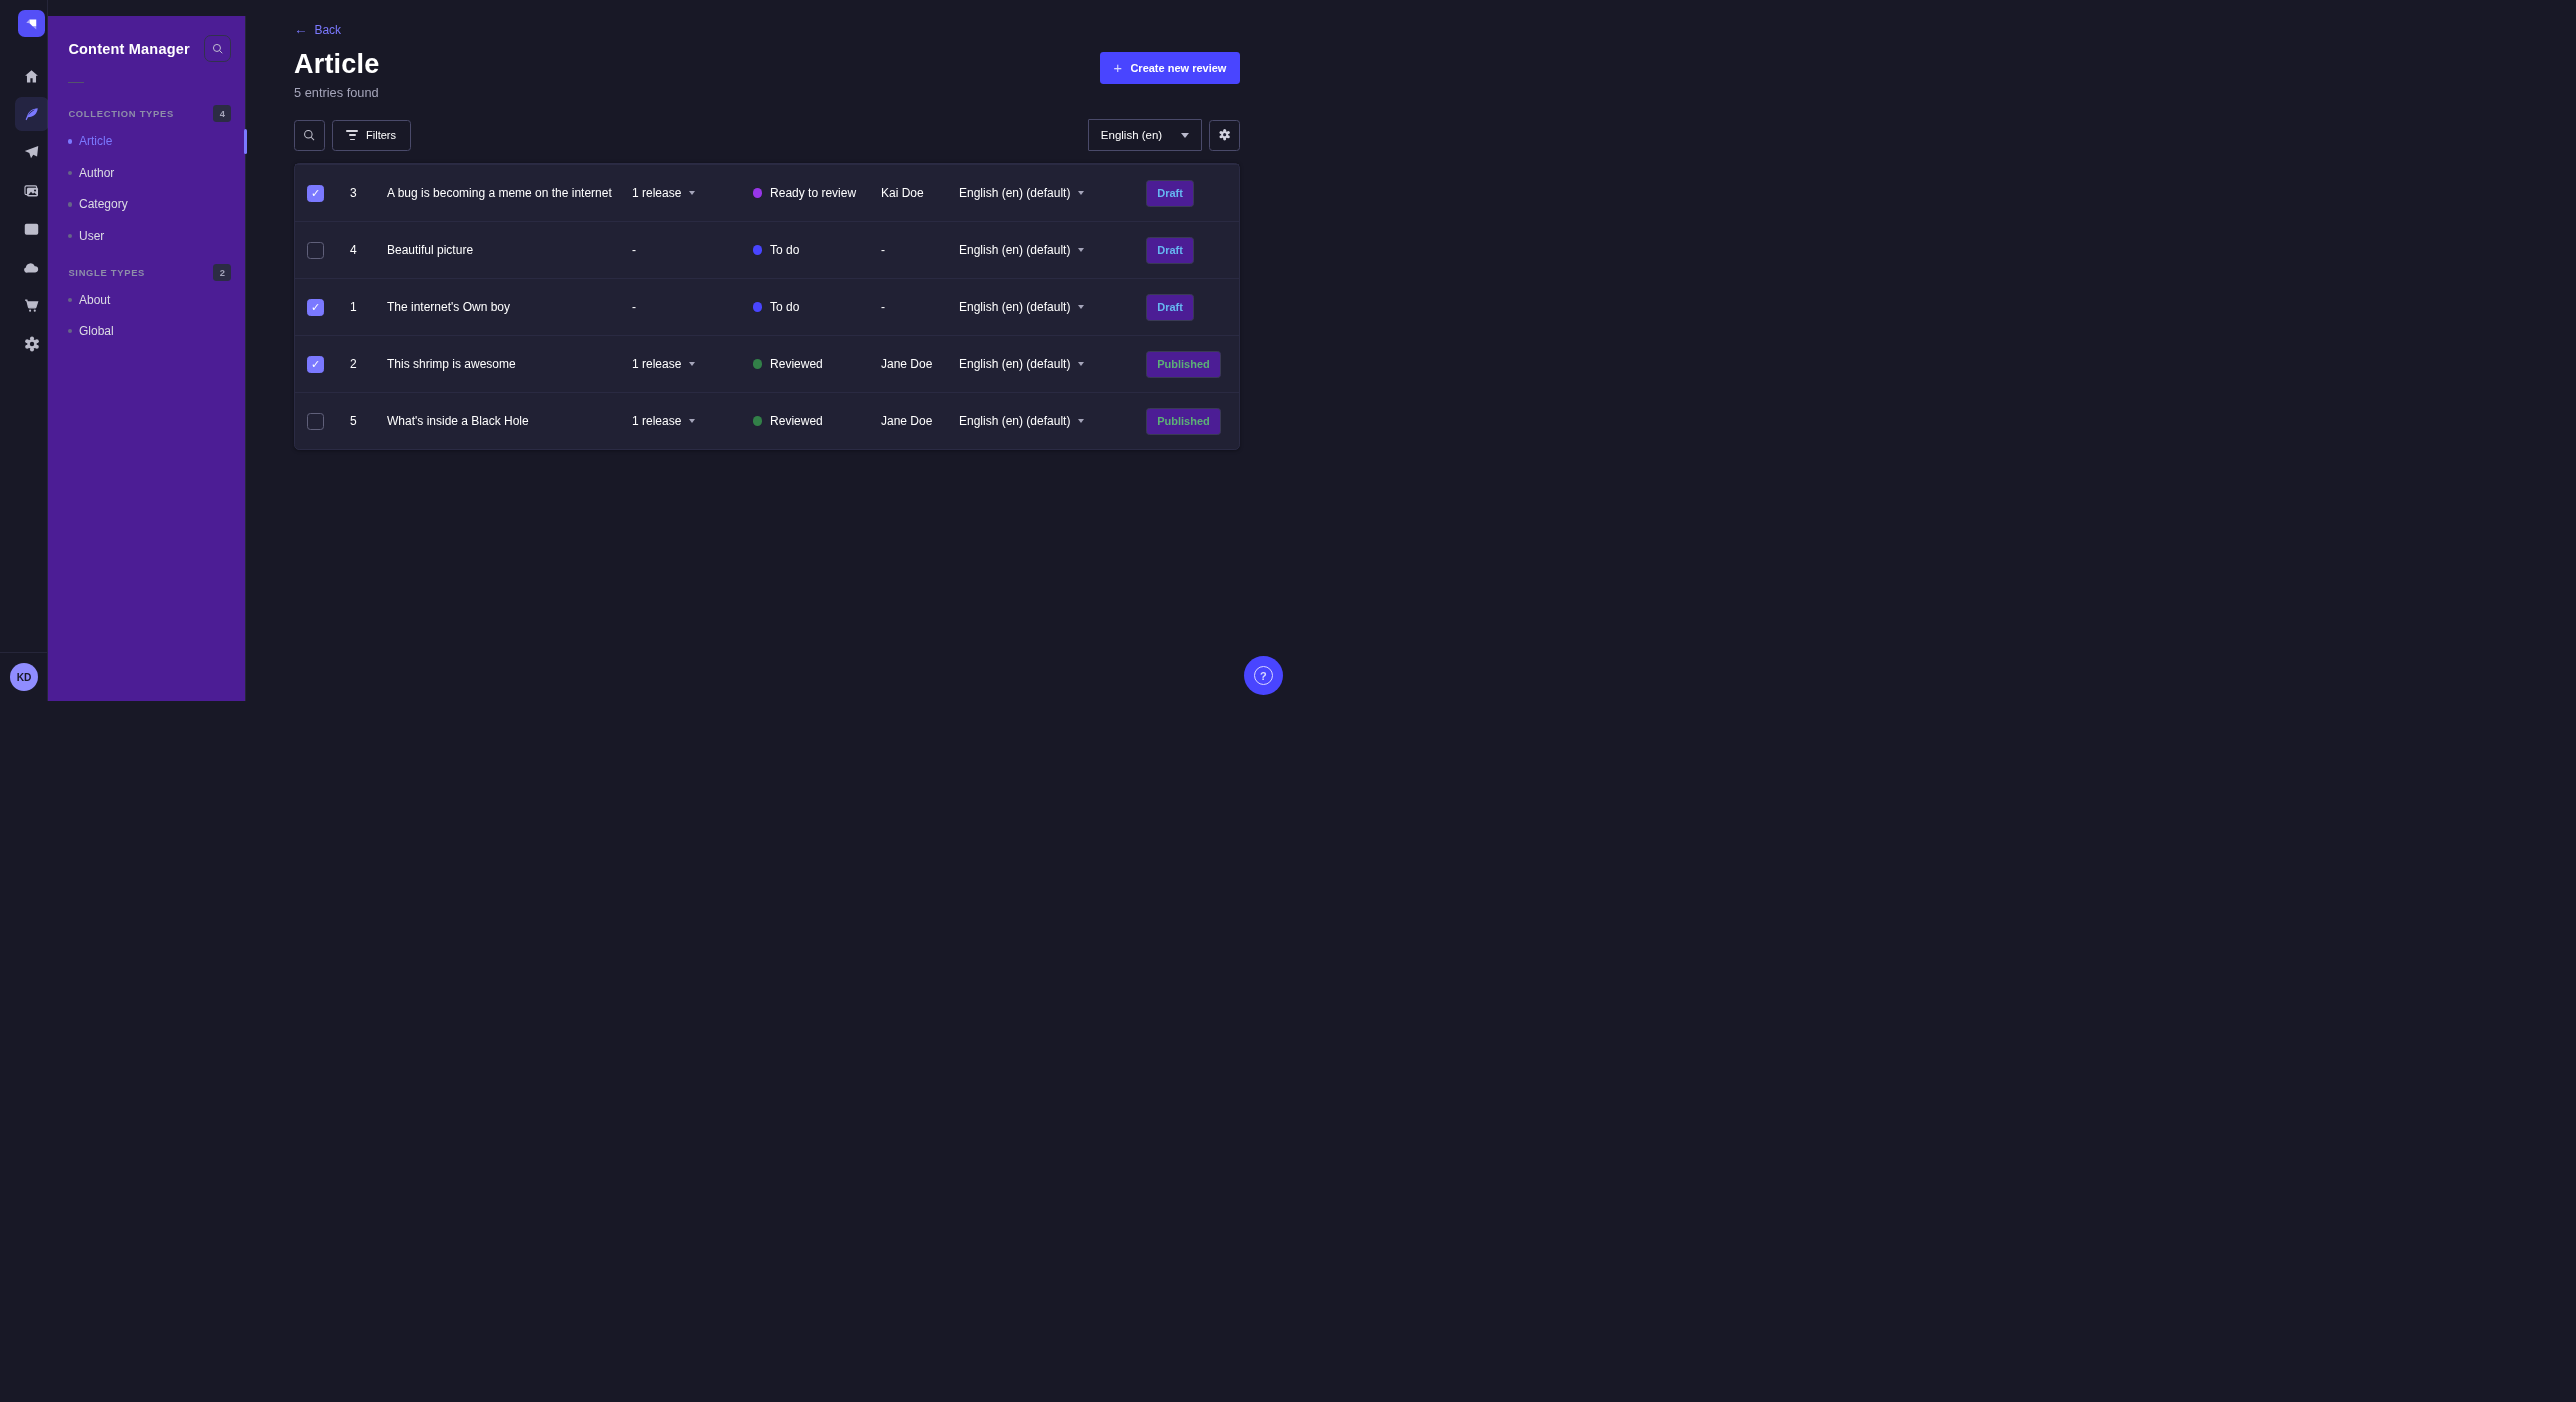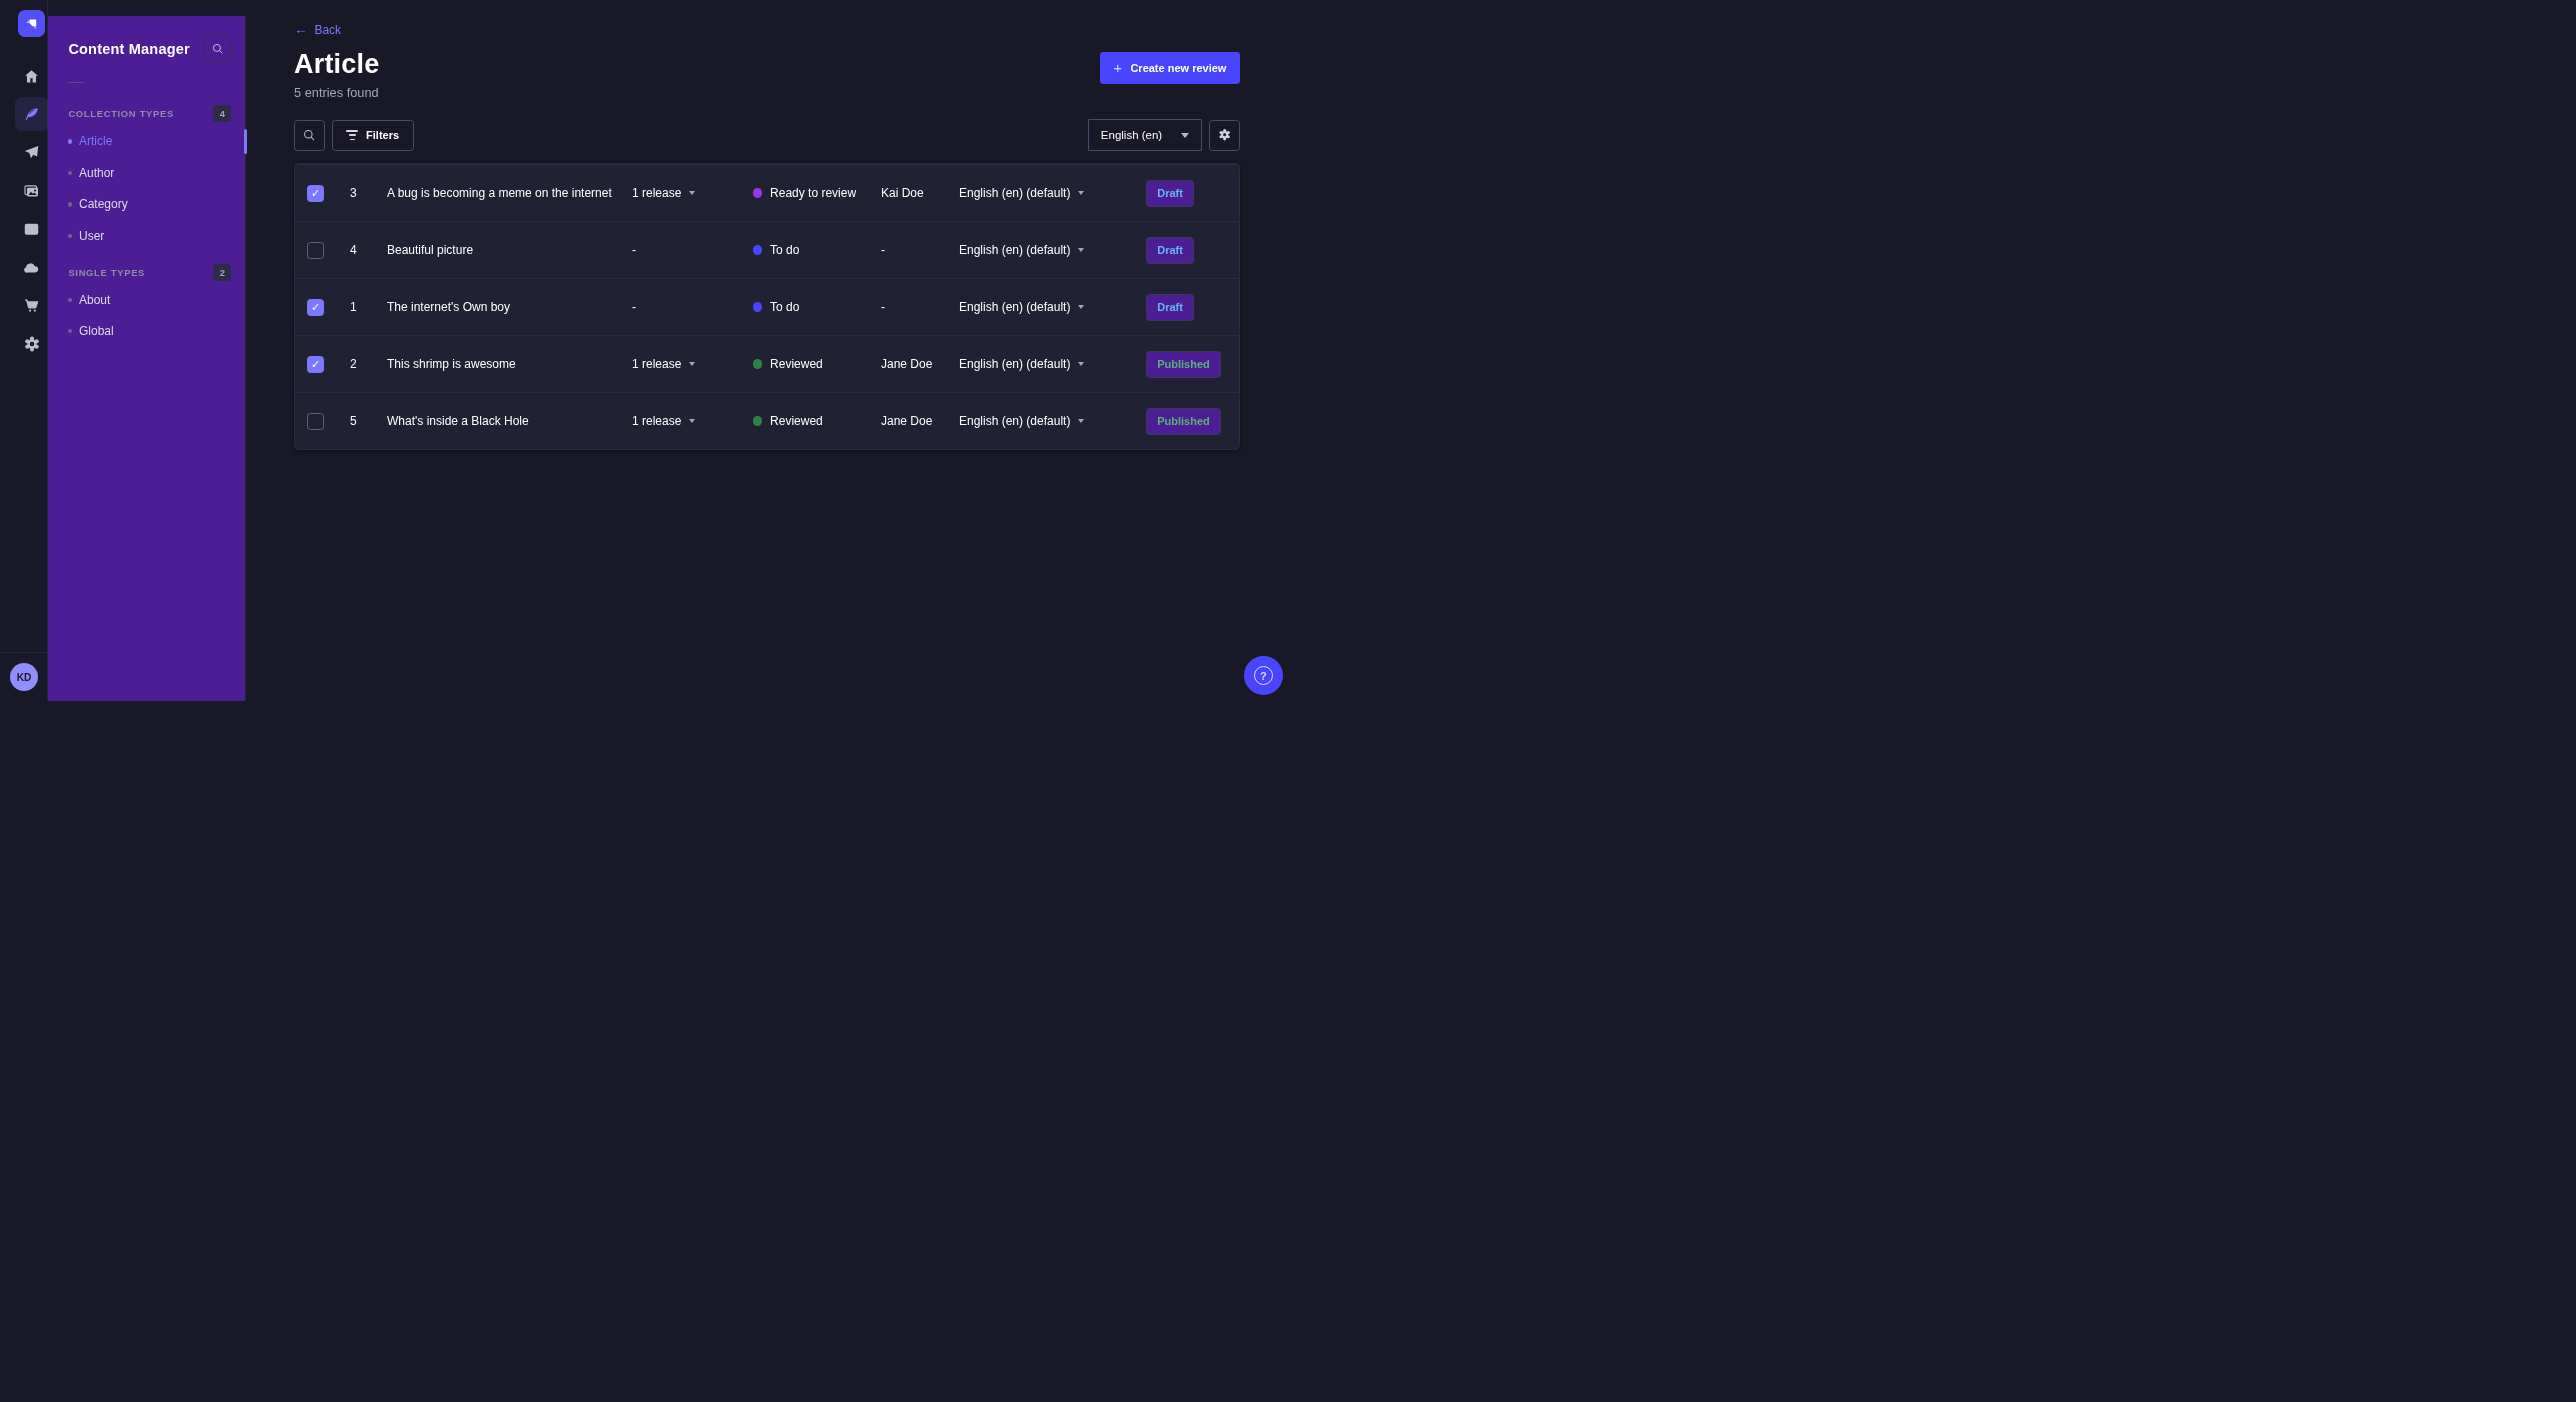--- a/index.html
+++ b/index.html
@@ -99,21 +99,21 @@
   }
   .btn-primary .plus { font-size:14.5px; font-weight:400; color:rgba(255,255,255,.78); }
   .controls-row { margin-top:19px; display:flex; align-items:center; justify-content:space-between; }
   .ctrl-left, .ctrl-right { display:flex; align-items:center; gap:6.8px; }
   .icon-btn {
     width:31px; height:31px; border-radius:3.4px; border:0.9px solid #4a4a6a;
     background:transparent; display:flex; align-items:center; justify-content:center; cursor:pointer;
   }
   .btn-ghost {
     height:31px; padding:0 13.6px; border-radius:3.4px; border:0.9px solid #4a4a6a;
-    background:transparent; color:#fff; font-size:11px; font-weight:700;
+    background:transparent; color:#fff; font-size:11px; font-weight:400;
     display:inline-flex; align-items:center; gap:7.7px; cursor:pointer; font-family:inherit;
   }
   .filter-icon { display:flex; flex-direction:column; align-items:center; gap:2.6px; }
   .filter-icon i { display:block; height:1.7px; border-radius:0.9px; background:#d9d8e0; }
   .filter-icon i:nth-child(1){ width:12px; } .filter-icon i:nth-child(2){ width:7.7px; } .filter-icon i:nth-child(3){ width:4.3px; }
   .select {
     height:32px; padding:0 12px; border-radius:1px; border:0.9px solid #4a4a6a;
     display:inline-flex; align-items:center; gap:19px; cursor:pointer; font-size:11.5px; color:#fff;
   }
   .caret-down { width:0; height:0; border-left:4.3px solid transparent; border-right:4.3px solid transparent; border-top:5.1px solid #b9b9cc; }

